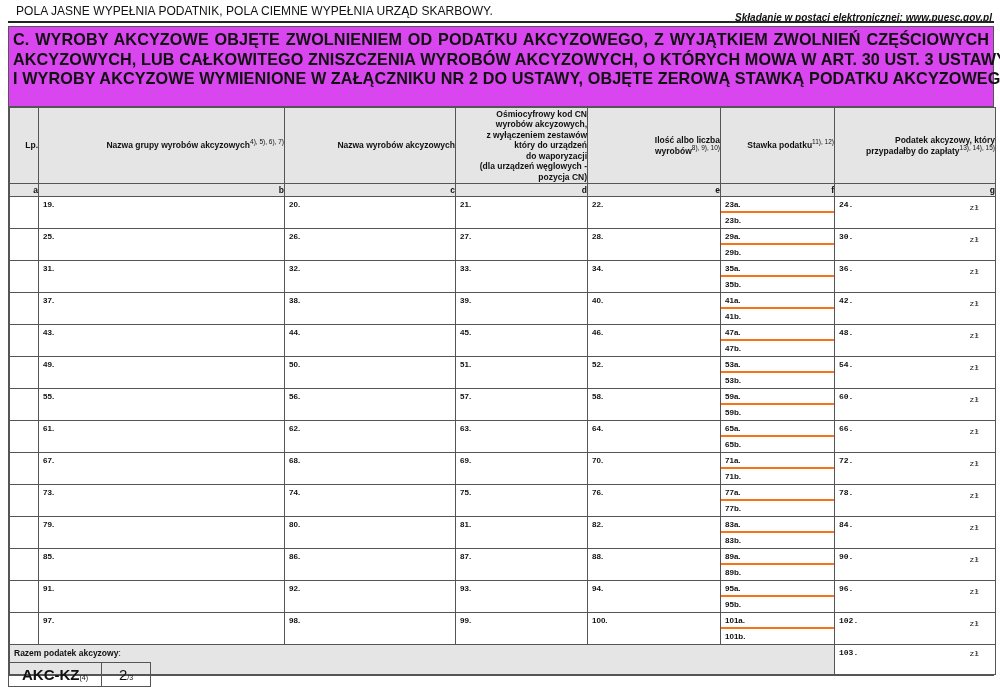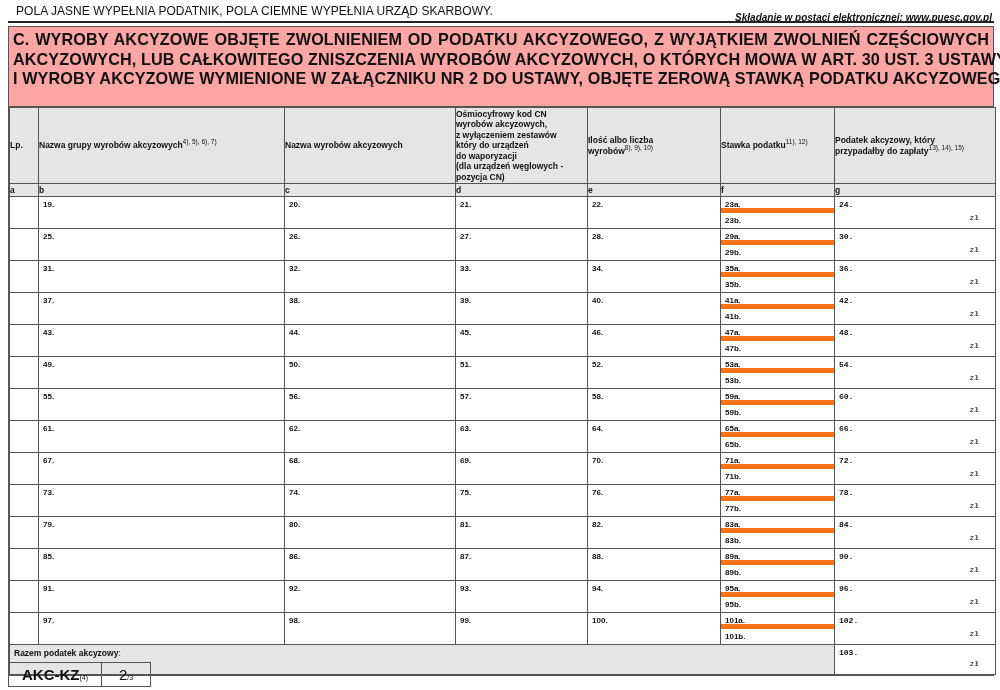--- a/index.html
+++ b/index.html
@@ -5,40 +5,40 @@
   * { box-sizing: border-box; margin: 0; padding: 0; }
   html, body { width: 1000px; height: 690px; background: #ffffff; overflow: hidden; }
   body { font-family: "Liberation Sans", sans-serif; color: #111; position: relative; }
 
   .top-note { position: absolute; left: 16px; top: 4px; font-size: 12px; letter-spacing: 0.05px; }
   .top-rule { position: absolute; left: 8px; top: 21px; width: 986px; height: 2px; background: #222; }
   .top-url { position: absolute; right: 8px; top: 12px; font-size: 10px; font-style: italic; font-weight: bold; }
 
   .form { position: absolute; left: 8px; top: 26px; width: 986px; border: 1px solid #555; }
   .section-title {
-    background: #fca5a5; padding: 3px 4px 0 4px; height: 80px;
+    background: #d946ef; padding: 3px 4px 0 4px; height: 80px;
     font-weight: bold; font-size: 16.2px; line-height: 19.5px; text-align: justify;
     text-align-last: justify; border-bottom: 1px solid #555; letter-spacing: 0.1px;
   }
   .section-title .line { display: block; text-align: justify; text-align-last: justify; white-space: nowrap; }
 
   table { border-collapse: collapse; width: 986px; table-layout: fixed; }
   td, th { border: 1px solid #555; vertical-align: top; }
-  th { background: #e5e5e5; font-size: 8.5px; font-weight: bold; text-align: left; vertical-align: middle; line-height: 10.5px; }
+  th { background: #e5e5e5; font-size: 8.5px; font-weight: bold; text-align: right; vertical-align: middle; line-height: 10.5px; }
   th sup { font-size: 6.5px; font-weight: normal; vertical-align: 4px; line-height: 0; }
   .hdr-row th { height: 76px; }
   .letter-row th { height: 13px; font-size: 8.5px; line-height: 11px; }
   td { height: 31px; font-size: 8px; font-weight: bold; padding: 0; background: #fff; }
   td.lp { background: #fff; }
   .fieldnum { display: block; padding: 3px 0 0 4px; }
-  .sub { height: 15.5px; border-bottom: 5px solid #f97316; padding: 3px 0 0 4px; font-size: 8px; }
+  .sub { height: 15.5px; border-bottom: 2px solid #f97316; padding: 3px 0 0 4px; font-size: 8px; }
   .sub:last-child { border-bottom: none; }
   td.f-cell { padding: 0; }
   td.g-cell { position: relative; font-family: Liberation Mono, monospace; }
-  .zl { position: absolute; right: 16px; bottom: 6px; font-weight: normal; font-size: 8px; }
+  .zl { position: absolute; right: 16px; bottom: 16px; font-weight: normal; font-size: 8px; }
   .total-row td { height: 30px; }
   .total-label { background: #e5e5e5 !important; font-size: 8.5px; font-weight: bold; padding: 3px 4px !important; }
   .total-label .colon { font-weight: normal; }
 
   .footer-box { position: absolute; left: 8px; top: 662px; height: 25px; display: flex; border: 1px solid #555; }
   .footer-code { width: 93px; border-right: 1px solid #555; font-size: 15px; font-weight: bold; text-align: center; line-height: 23px; }
   .footer-code small { font-size: 7px; font-weight: normal; }
   .footer-page { width: 48px; font-size: 15px; text-align: center; line-height: 23px; }
   .footer-page small { font-size: 7px; }
 </style>

